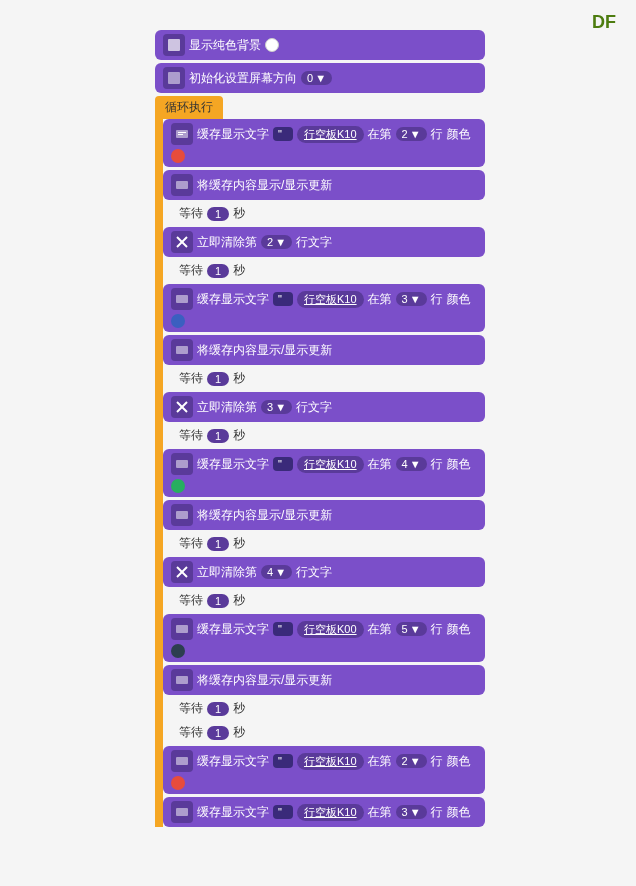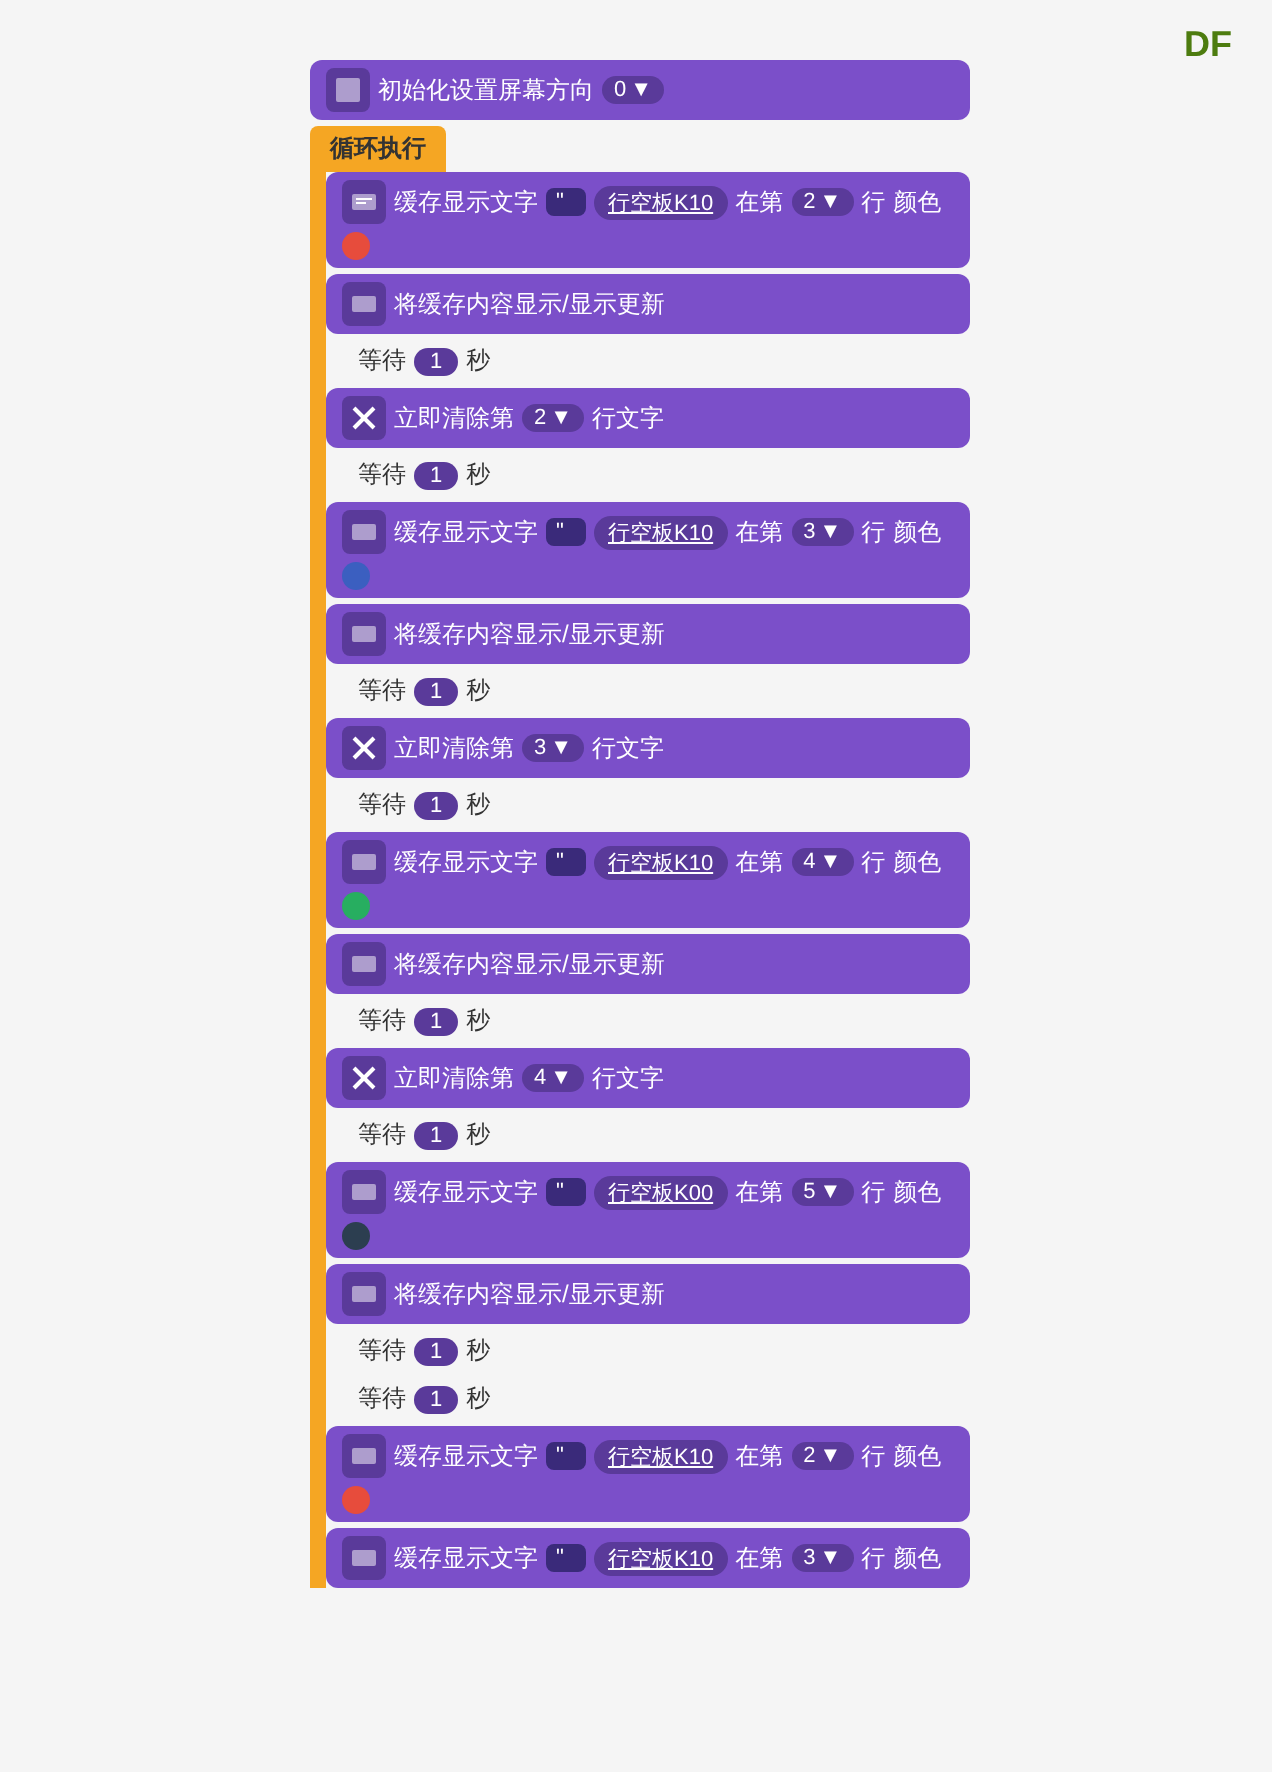--- a/index.html
+++ b/index.html
@@ -94,21 +94,21 @@
     }
 
     .loop-container {
       position: relative;
     }
 
     .loop-tab {
       background: #f5a623;
       color: #333;
       font-size: 12px;
-      font-weight: bold;
+      font-weight: normal;
       padding: 3px 10px;
       border-radius: 4px 4px 0 0;
       display: inline-block;
     }
 
     .loop-content {
       border-left: 8px solid #f5a623;
       padding-left: 0px;
     }
 
@@ -137,20 +137,29 @@
     }
   </style>
 </head>
 <body>
 
 <div class="df-label">DF</div>
 
 <div class="main-container">
 
 
+  <div class="block-row">
+    <div class="block-icon">
+      <svg width="14" height="14" viewBox="0 0 14 14">
+          <rect x="1" y="1" width="12" height="12" rx="1" fill="white" opacity="0.7"></rect>
+        </svg>
+    </div>
+    <span>显示纯色背景</span>
+    <div class="color-dot color-white"></div>
+  </div>
 
   <div class="block-row">
     <div class="block-icon">
       <svg width="14" height="14" viewBox="0 0 14 14">
           <rect x="1" y="1" width="12" height="12" rx="1" fill="white" opacity="0.5"></rect>
         </svg>
     </div>
     <span>初始化设置屏幕方向</span>
     <div class="dropdown">
       <span>0</span>

